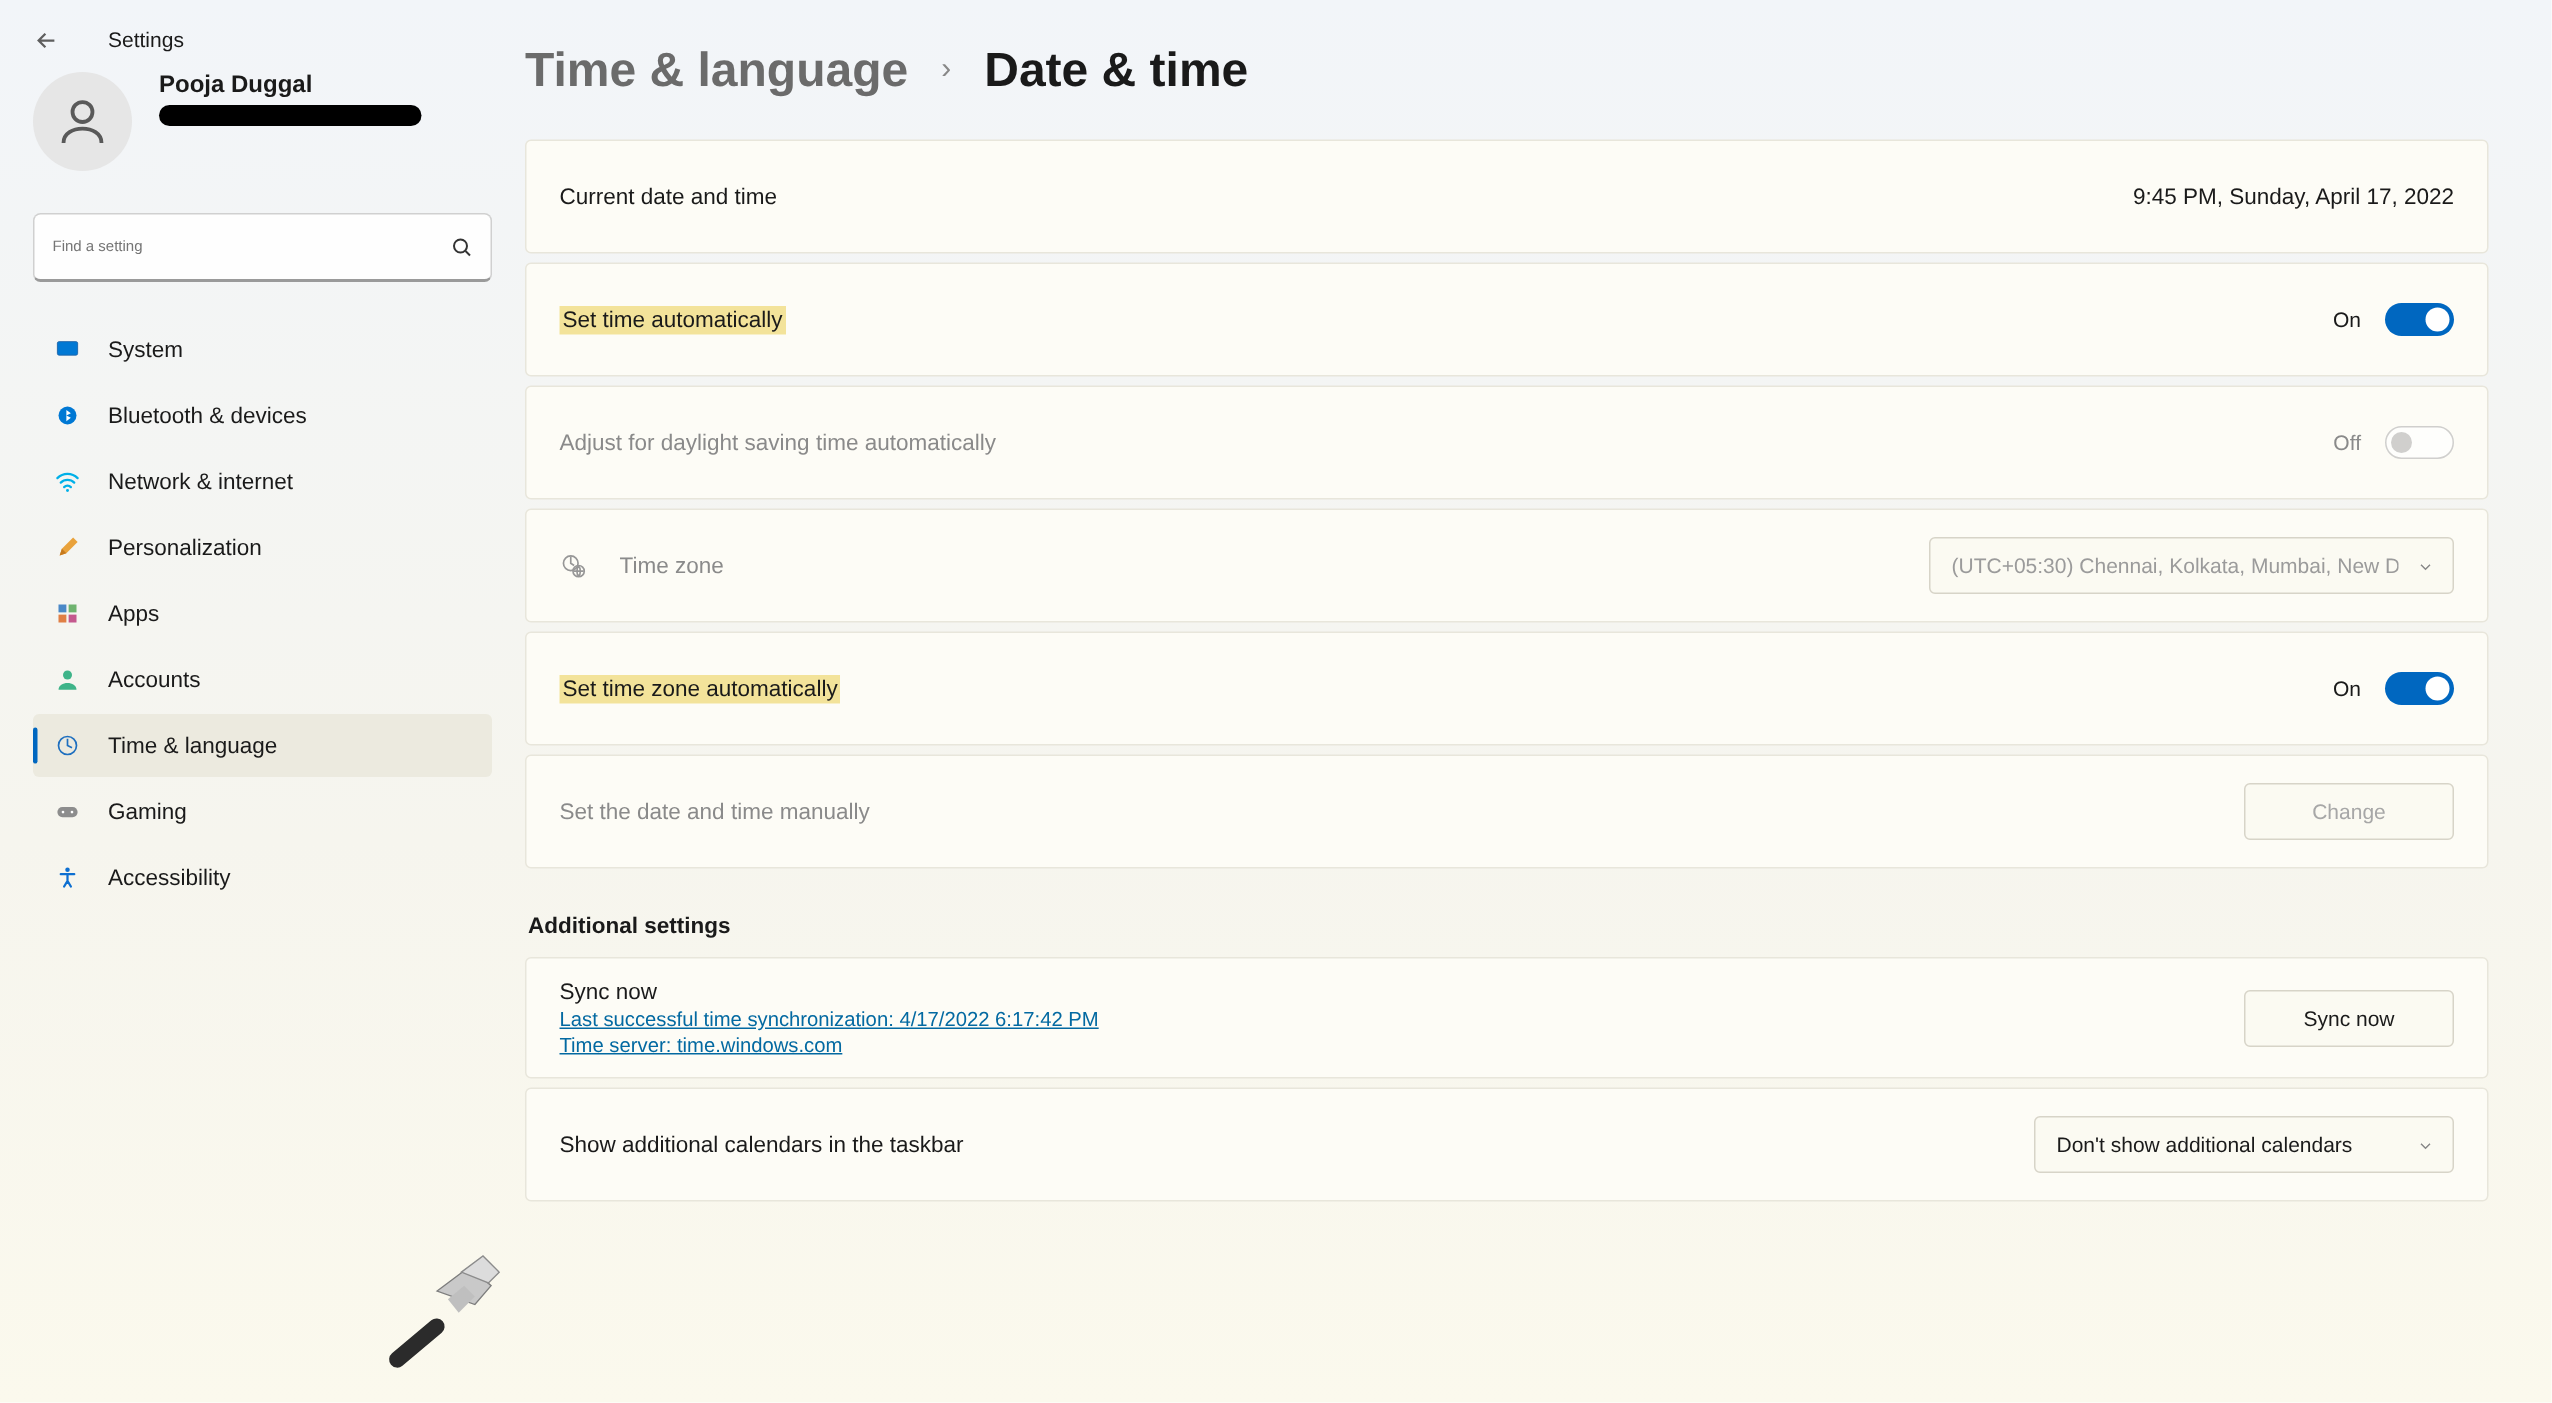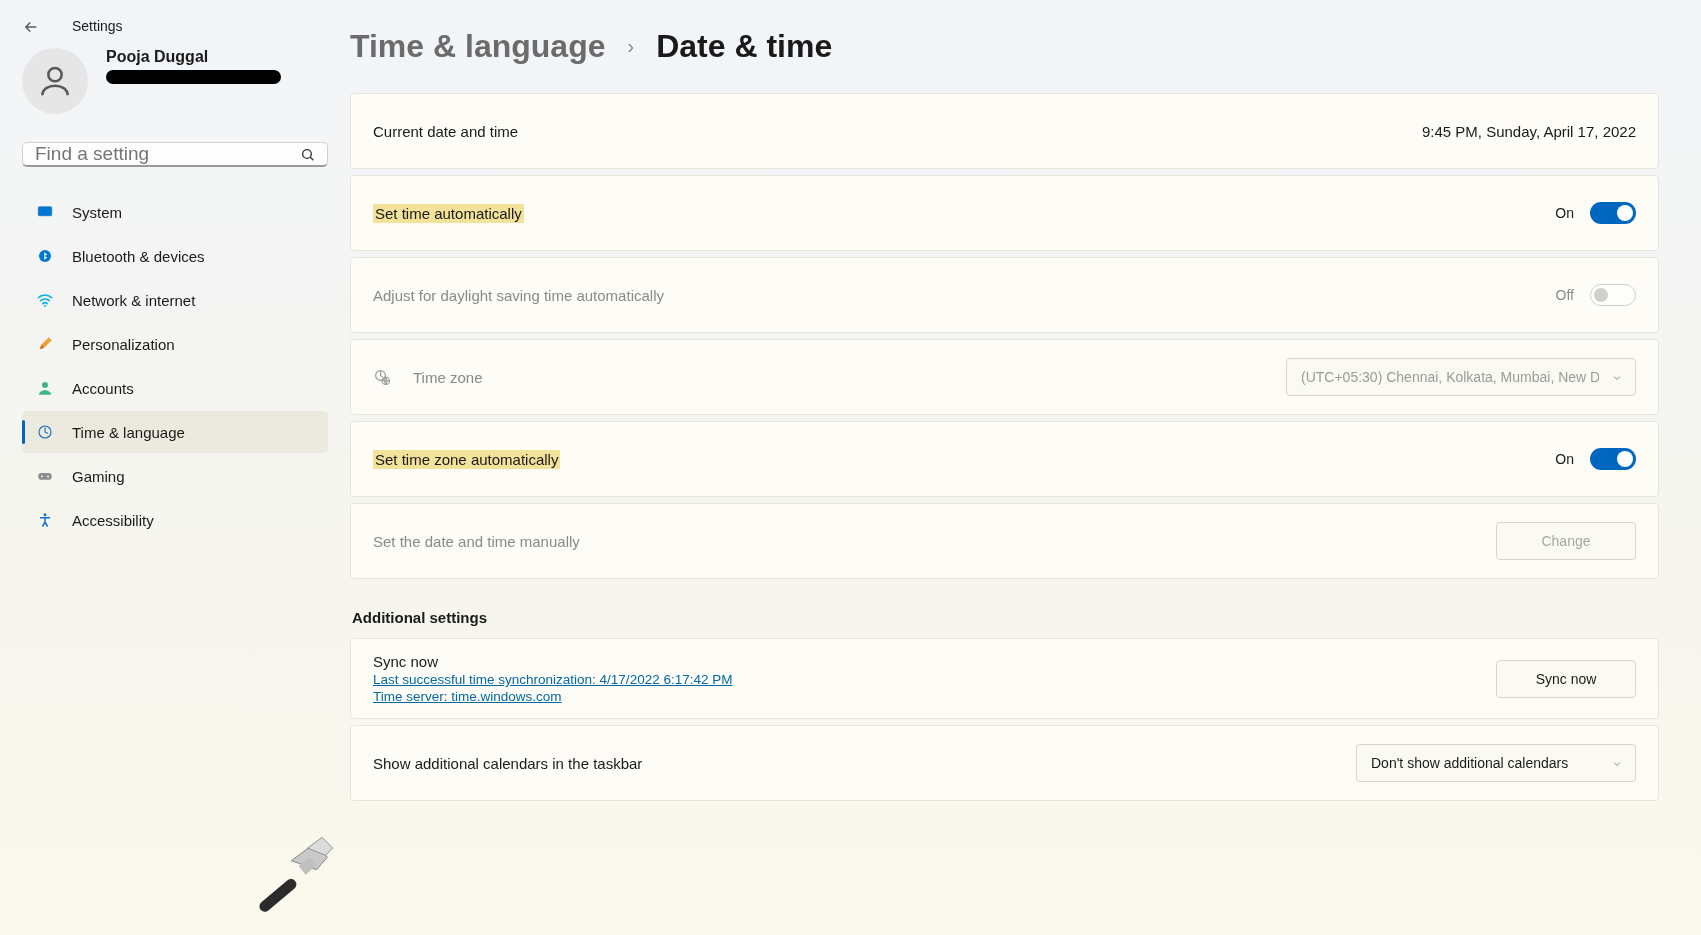--- a/index.html
+++ b/index.html
@@ -24,22 +24,22 @@
 
 .profile { display: flex; align-items: flex-start; gap: 18px; margin: 0 0 28px 0; }
 .avatar { width: 66px; height: 66px; border-radius: 50%; background: #e6e6e6; display:flex; align-items:center; justify-content:center; }
 .avatar svg { width: 38px; height: 38px; color: #595959; }
 .profile-text { display: flex; flex-direction: column; gap: 4px; }
 .profile-name { font-size: 16px; font-weight: 600; }
 .email-redact { width: 175px; height: 14px; background: #000; border-radius: 7px; }
 
 .search-wrap { position: relative; margin-bottom: 24px; }
 .search-input {
-  width: 100%; height: 25px; border: 1px solid #d0d0d0; background: #ffffffd9;
-  border-radius: 5px; padding: 0 40px 0 12px; font-size: 19px; outline: none;
+  width: 100%; height: 46px; border: 1px solid #d0d0d0; background: #ffffffd9;
+  border-radius: 5px; padding: 0 40px 0 12px; font-size: 10px; outline: none;
   border-bottom: 2px solid #9a9a9a;
 }
 .search-icon { position: absolute; right: 12px; top: 50%; transform: translateY(-50%); width:16px; height:16px; color:#333; }
 
 .navlist { display: flex; flex-direction: column; gap: 2px; }
 .nav-item {
   display: flex; align-items: center; gap: 18px; height: 42px;
   padding: 0 14px; border-radius: 4px; cursor: pointer; font-size: 15px;
   position: relative;
 }
@@ -186,20 +186,31 @@
             <svg viewBox="0 0 24 24">
               <path d="M5 19l2-6 10-10 4 4-10 10-6 2z" fill="#e9a23b"></path>
               <path d="M5 19l2-6 4 4-6 2z" fill="#c77a1e"></path>
             </svg>
           </span>
         <span>Personalization</span>
       </div>
       <div class="nav-item">
         <span class="nav-icon">
             <svg viewBox="0 0 24 24">
+              <rect x="4" y="4" width="7" height="7" fill="#4a88c7"></rect>
+              <rect x="13" y="4" width="7" height="7" fill="#6fb36f"></rect>
+              <rect x="4" y="13" width="7" height="7" fill="#e07f45"></rect>
+              <rect x="13" y="13" width="7" height="7" fill="#c4598e"></rect>
+            </svg>
+          </span>
+        <span>Apps</span>
+      </div>
+      <div class="nav-item">
+        <span class="nav-icon">
+            <svg viewBox="0 0 24 24">
               <circle cx="12" cy="8" r="4" fill="#3eb489"></circle>
               <path d="M4 21c0-4 4-6 8-6s8 2 8 6" fill="#3eb489"></path>
             </svg>
           </span>
         <span>Accounts</span>
       </div>
       <div class="nav-item selected">
         <span class="nav-icon">
             <svg viewBox="0 0 24 24">
               <circle cx="12" cy="12" r="8" fill="none" stroke="#1e6fbf" stroke-width="1.5"></circle>

